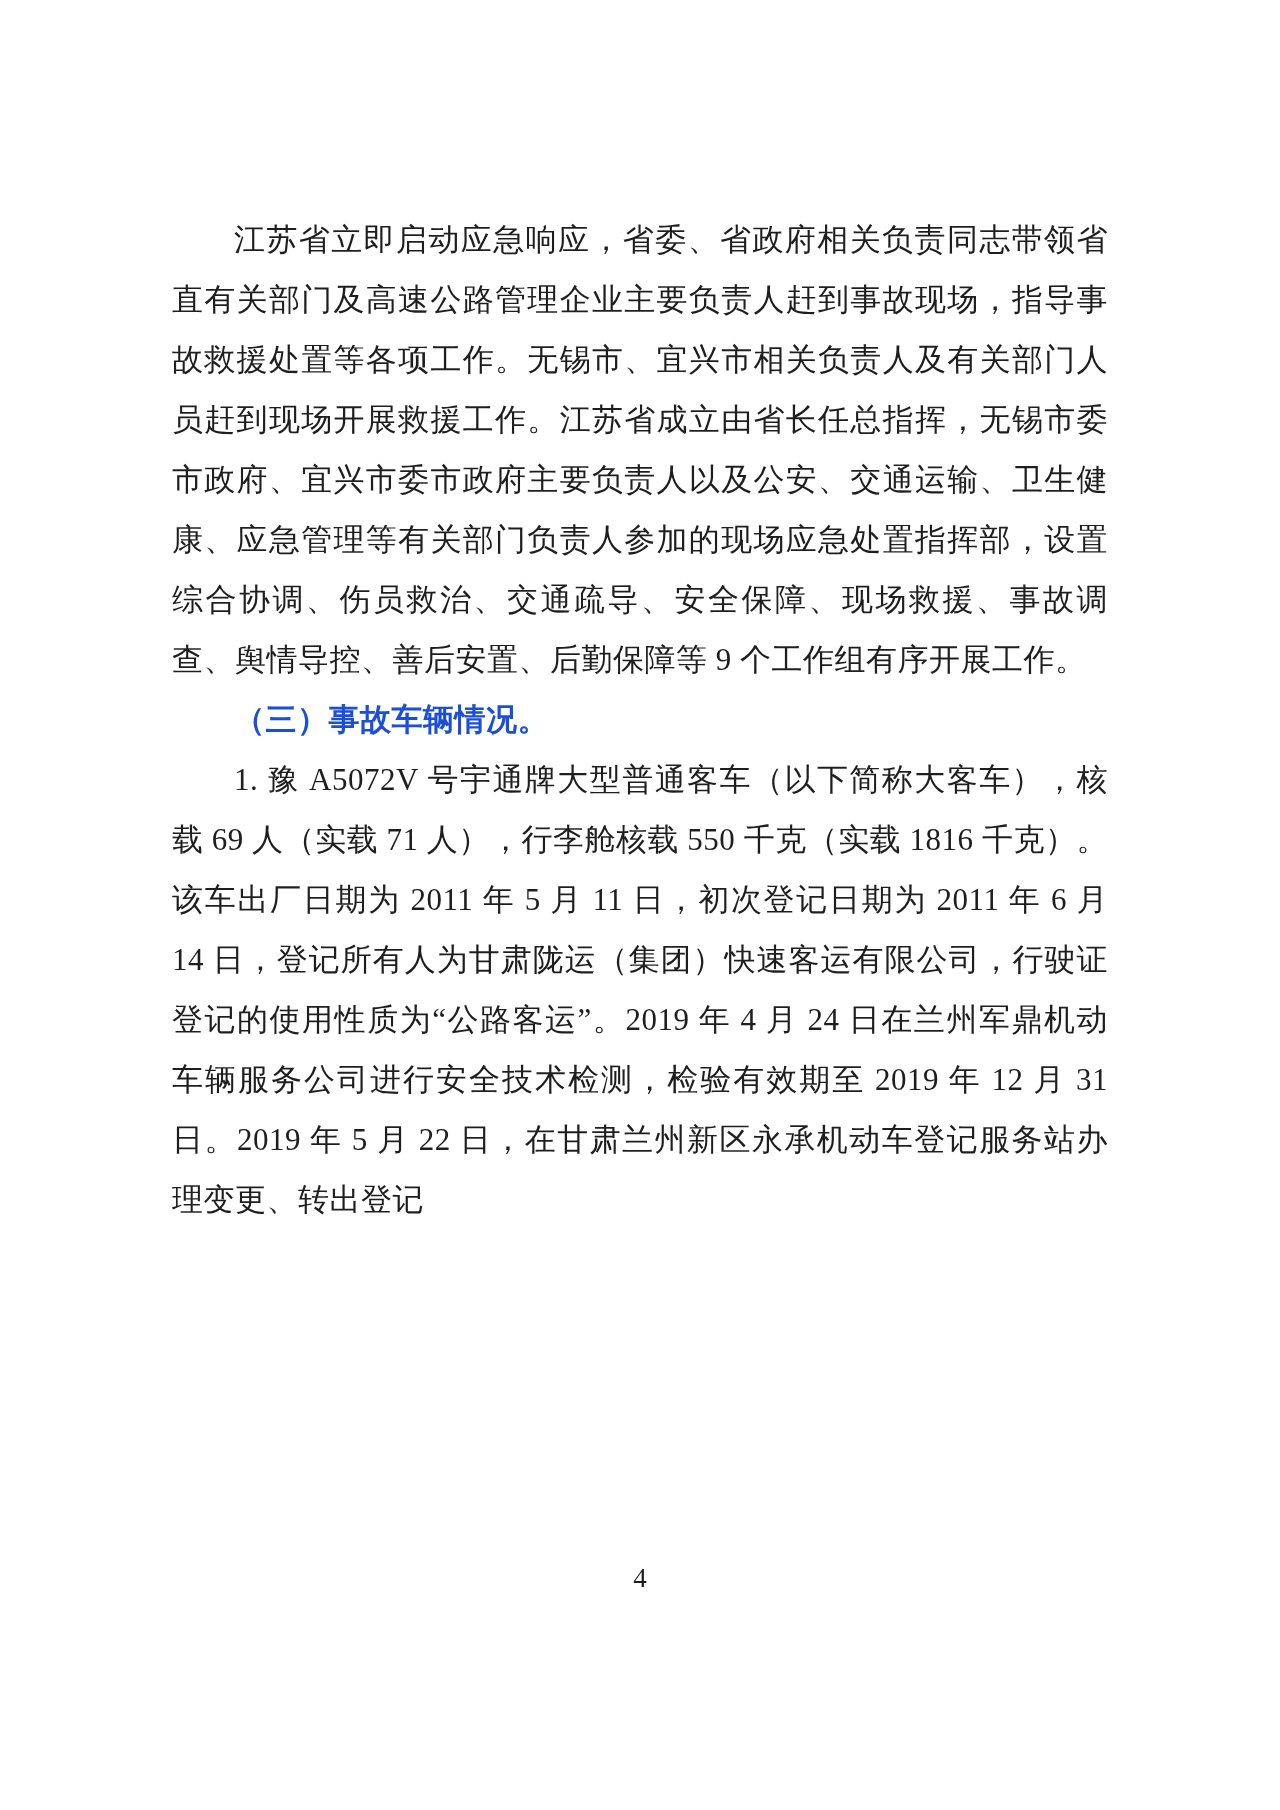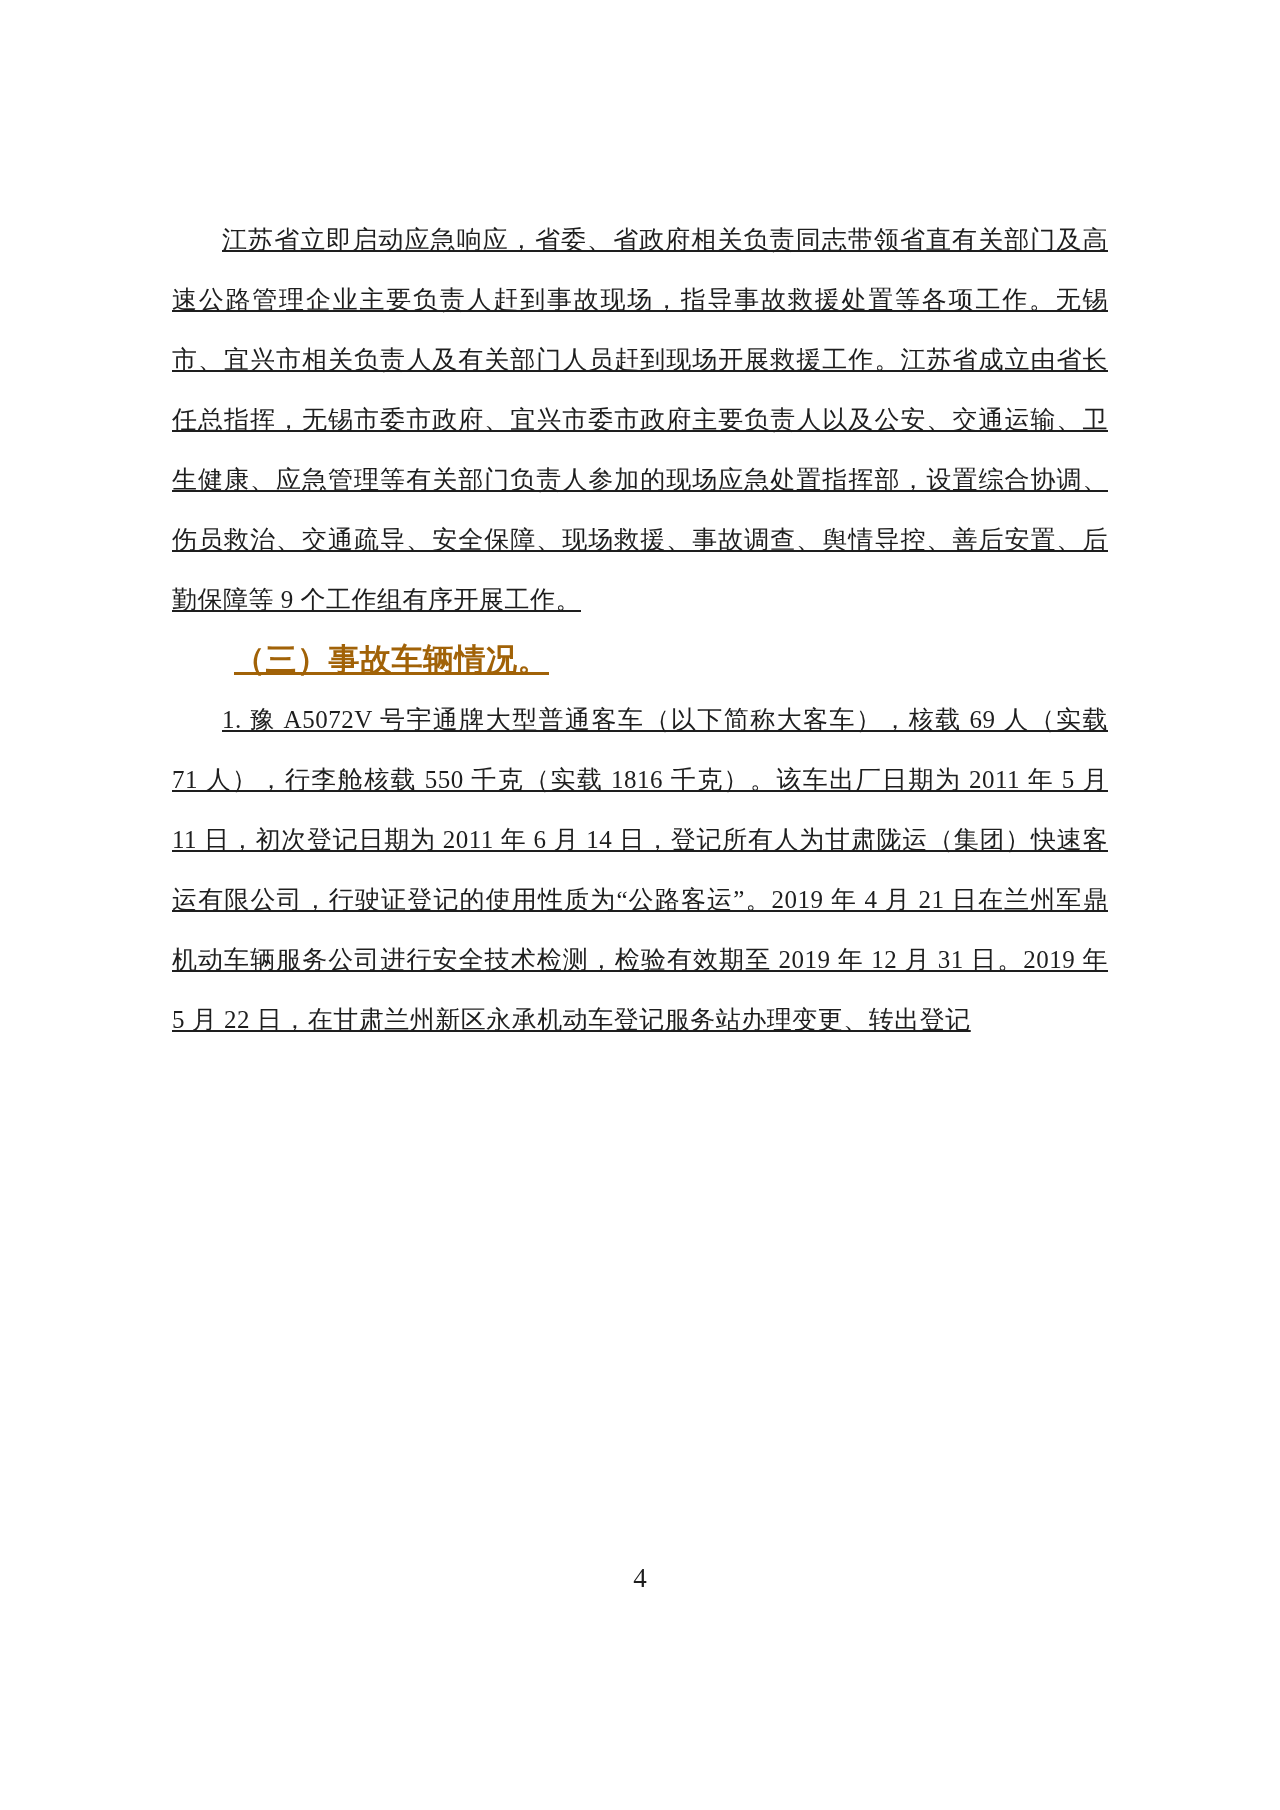--- a/index.html
+++ b/index.html
@@ -17,56 +17,54 @@
   }
   .content {
     position: absolute;
     left: 172px;
     top: 210px;
     width: 936px;
   }
   .para {
     margin: 0;
     padding: 0;
-    font-size: 25px;
+    font-size: 31px;
     line-height: 60px;
     letter-spacing: 0.5px;
     color: #1e1e1e;
     text-align: justify;
     text-justify: inter-ideograph;
     text-indent: 2em;
     font-weight: 400;
-    text-decoration: underline;
   }
   .heading {
     margin: 0;
     padding: 0;
     font-size: 31px;
     line-height: 60px;
     letter-spacing: 0.5px;
-    color: #a16207;
+    color: #1d4ed8;
     text-indent: 2em;
     font-weight: 700;
-    text-decoration: underline;
   }
   .page-number {
     position: absolute;
     top: 1562px;
     left: 0;
     width: 100%;
     text-align: center;
     font-size: 27px;
     line-height: 32px;
     color: #1e1e1e;
     font-family: "Liberation Serif", "DejaVu Serif", serif;
   }
 </style>
 </head>
 <body>
 
 <div class="page">
   <div class="content">
     <p class="para">江苏省立即启动应急响应，省委、省政府相关负责同志带领省直有关部门及高速公路管理企业主要负责人赶到事故现场，指导事故救援处置等各项工作。无锡市、宜兴市相关负责人及有关部门人员赶到现场开展救援工作。江苏省成立由省长任总指挥，无锡市委市政府、宜兴市委市政府主要负责人以及公安、交通运输、卫生健康、应急管理等有关部门负责人参加的现场应急处置指挥部，设置综合协调、伤员救治、交通疏导、安全保障、现场救援、事故调查、舆情导控、善后安置、后勤保障等 9 个工作组有序开展工作。</p>
     <h3 class="heading">（三）事故车辆情况。</h3>
-    <p class="para">1. 豫 A5072V 号宇通牌大型普通客车（以下简称大客车），核载 69 人（实载 71 人），行李舱核载 550 千克（实载 1816 千克）。该车出厂日期为 2011 年 5 月 11 日，初次登记日期为 2011 年 6 月 14 日，登记所有人为甘肃陇运（集团）快速客运有限公司，行驶证登记的使用性质为“公路客运”。2019 年 4 月 21 日在兰州军鼎机动车辆服务公司进行安全技术检测，检验有效期至 2019 年 12 月 31 日。2019 年 5 月 22 日，在甘肃兰州新区永承机动车登记服务站办理变更、转出登记</p>
+    <p class="para">1. 豫 A5072V 号宇通牌大型普通客车（以下简称大客车），核载 69 人（实载 71 人），行李舱核载 550 千克（实载 1816 千克）。该车出厂日期为 2011 年 5 月 11 日，初次登记日期为 2011 年 6 月 14 日，登记所有人为甘肃陇运（集团）快速客运有限公司，行驶证登记的使用性质为“公路客运”。2019 年 4 月 24 日在兰州军鼎机动车辆服务公司进行安全技术检测，检验有效期至 2019 年 12 月 31 日。2019 年 5 月 22 日，在甘肃兰州新区永承机动车登记服务站办理变更、转出登记</p>
   </div>
   <div class="page-number">4</div>
 </div>
 
 </body></html>

